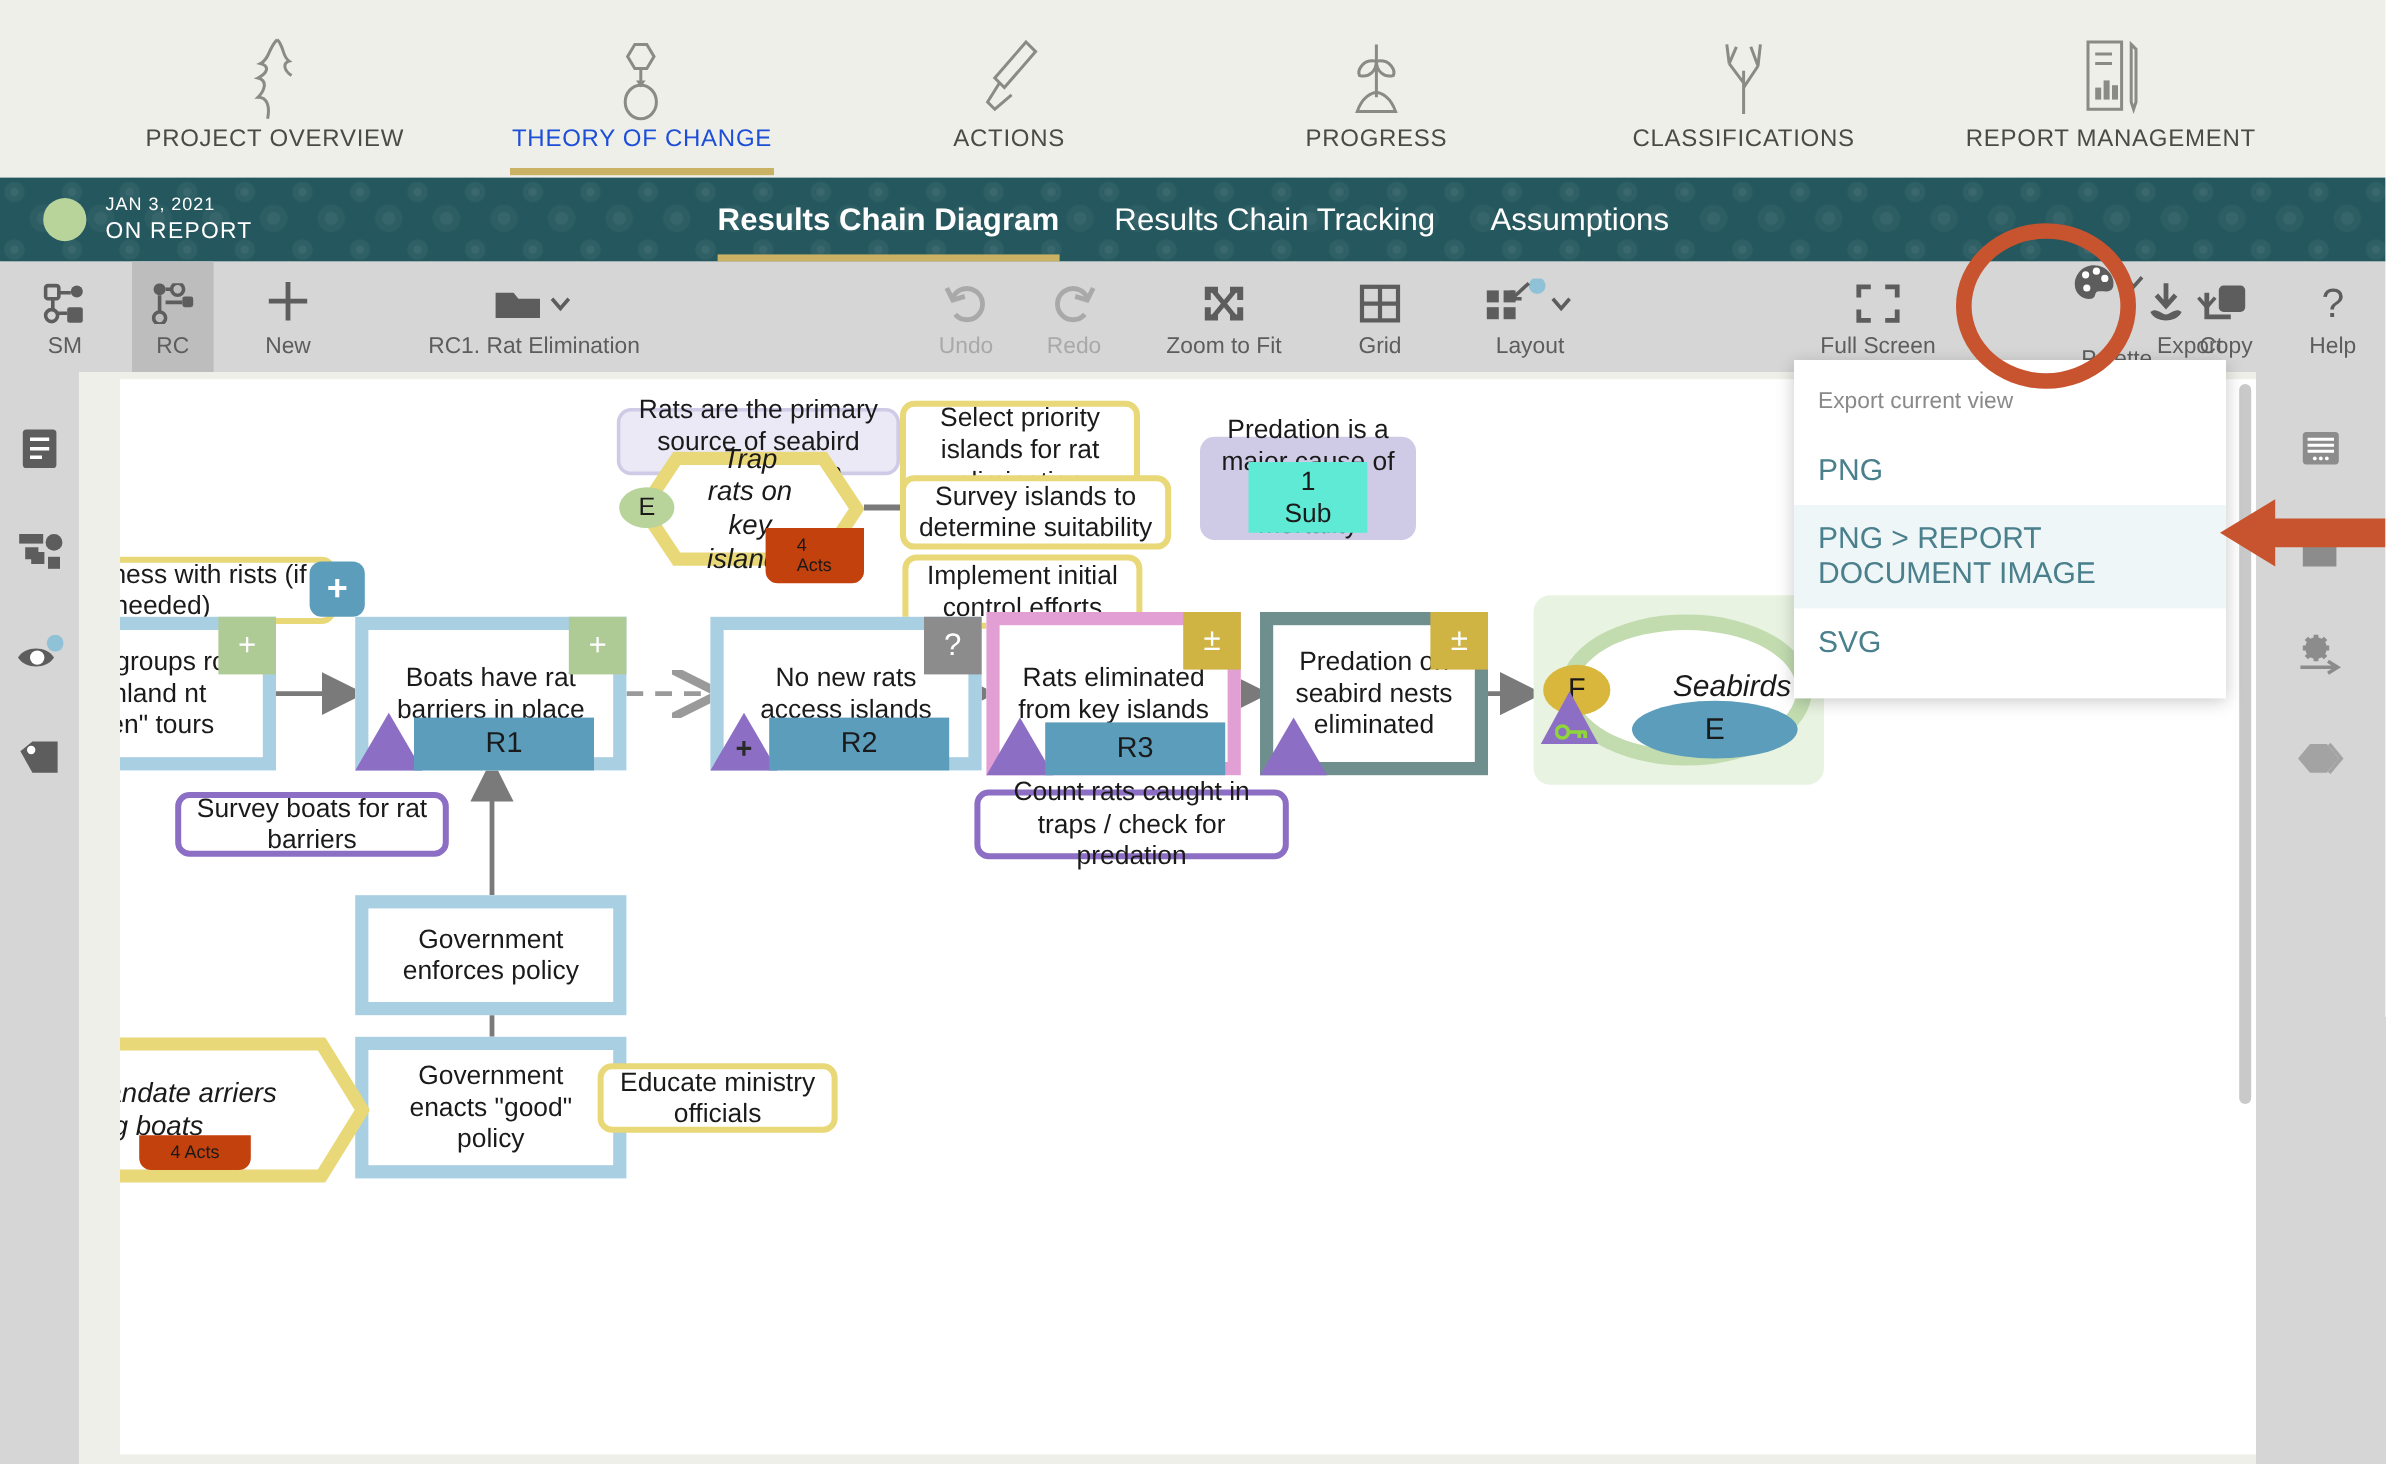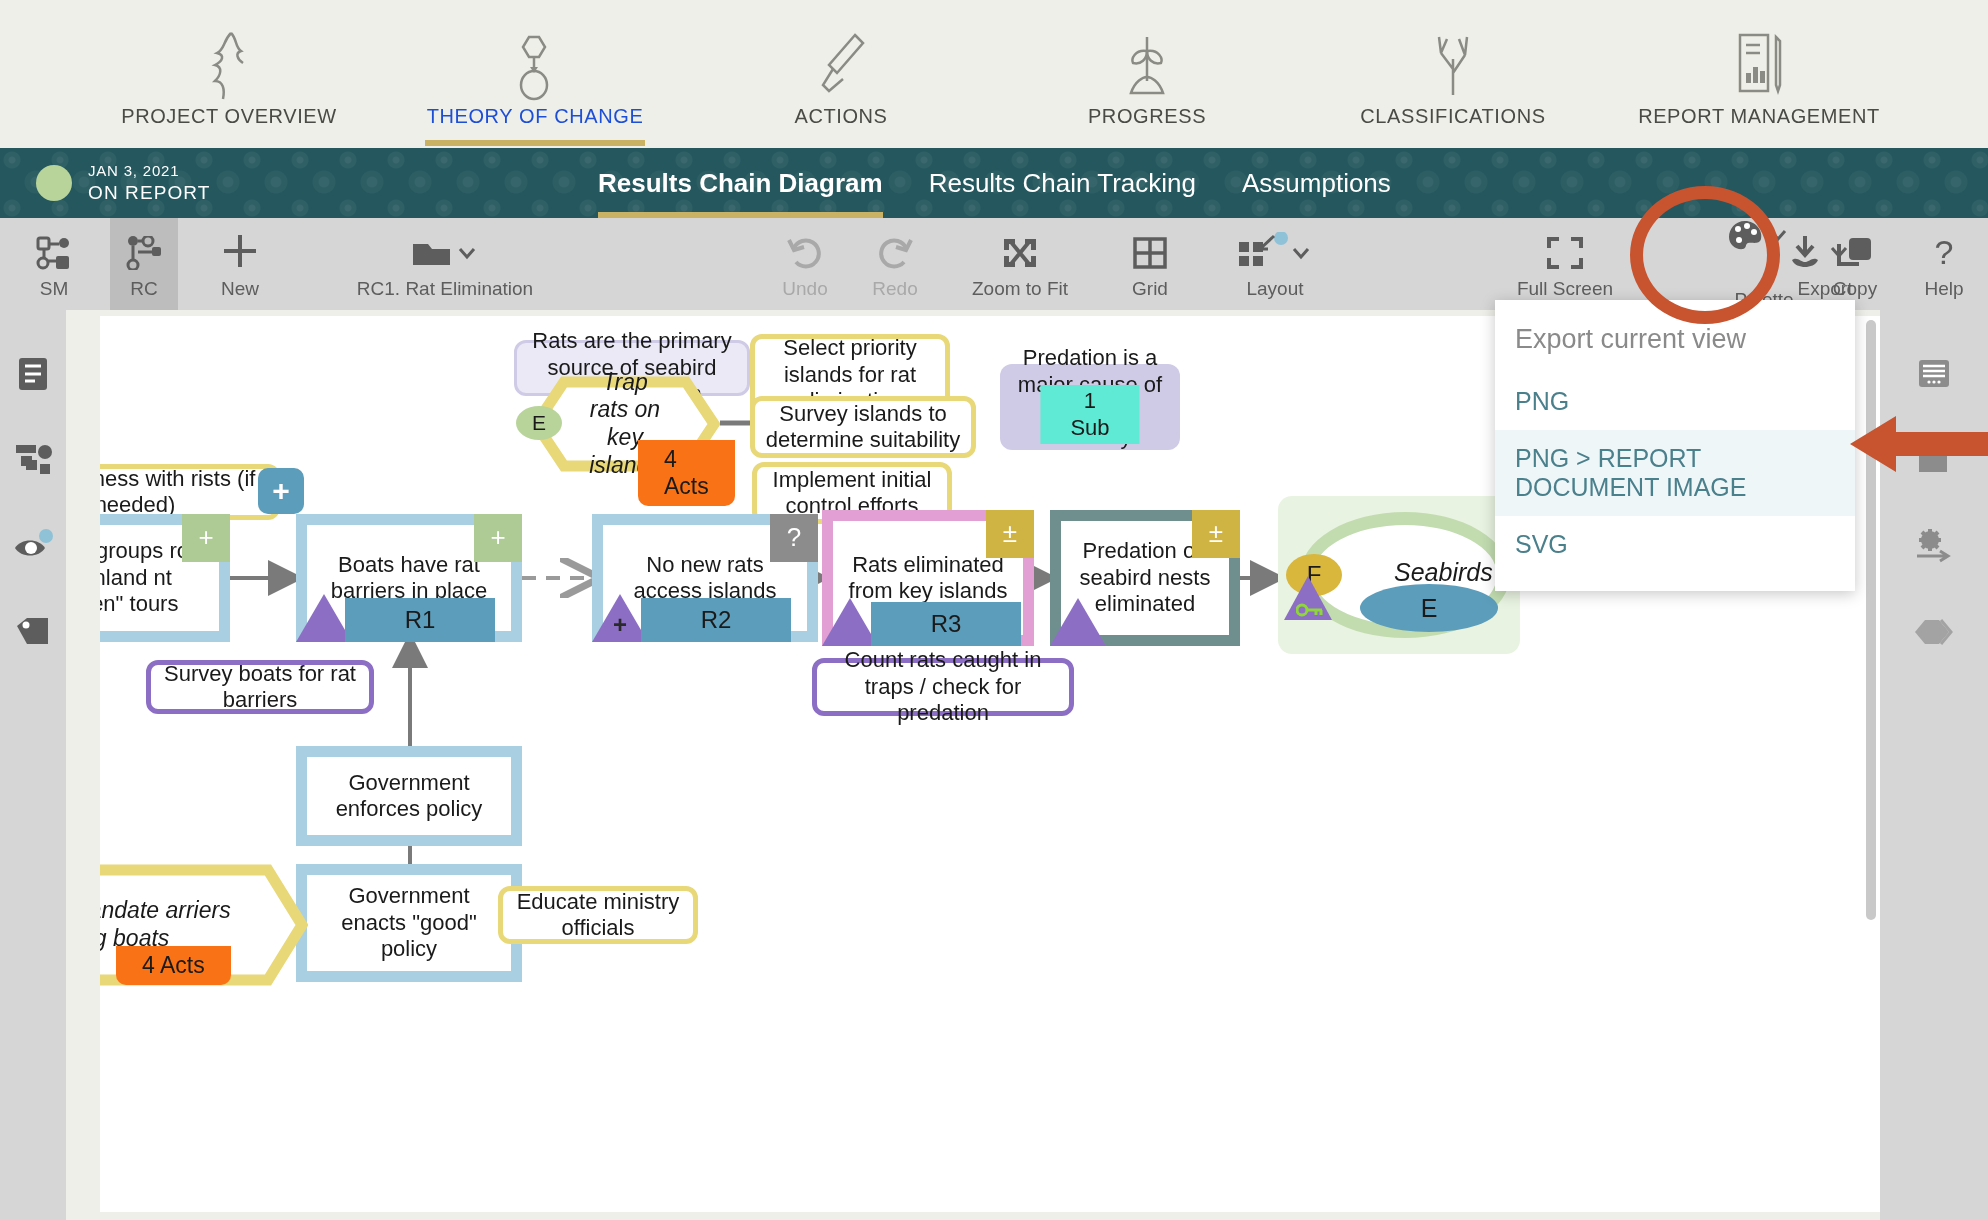--- a/index.html
+++ b/index.html
@@ -140,21 +140,21 @@
     background: #5eead4; font-size: 22px; padding: 3px 30px; color: #1a1a1a;
   }
 
   
   .hexwrap { position: absolute; }
   .hex-label {
     position: absolute; inset: 0; display: flex; align-items: center; justify-content: center;
     text-align: center; font-style: italic; font-size: 23px; color: #1a1a1a; line-height:1.2; padding: 0 58px;
   }
   .acts {
-    position: absolute; background: #f97316; font-size: 23px; color: #1a1a1a;
+    position: absolute; background: #c2410c; font-size: 15px; color: #1a1a1a;
     padding: 6px 26px; border-radius: 0 0 10px 10px;
   }
   .ebadge {
     position: absolute; width: 46px; height: 34px; border-radius: 50%;
     background: #b8d49a; display: flex; align-items: center; justify-content: center;
     font-size: 21px; color: #1a1a1a;
   }
   .plus-chip {
     position: absolute; width: 46px; height: 46px; border-radius: 10px; background: #5b9dbb;
     display: flex; align-items: center; justify-content: center; color: #ffffff; font-size: 30px; font-weight: bold;
@@ -177,21 +177,21 @@
   .fbadge {
     position: absolute; width: 56px; height: 42px; border-radius: 50%; background: #d9b63c;
     display: flex; align-items: center; justify-content: center; font-size: 24px; color: #1a1a1a;
   }
 
   
   .dropdown {
     position: absolute; left: 1495px; top: 300px; width: 360px; background: #ffffff;
     box-shadow: 0 3px 14px rgba(0,0,0,.22); z-index: 60; padding: 14px 0 18px 0;
   }
-  .dd-title { font-size: 27px; color: #8a8a8a; padding: 10px 20px 18px 20px; }
+  .dd-title { font-size: 19px; color: #8a8a8a; padding: 10px 20px 18px 20px; }
   .dd-item { font-size: 25px; color: #4a7f8c; padding: 14px 20px; cursor: pointer; }
   .dd-item.hl { background: #eef6f8; }
 
   
   .circle-anno {
     position: absolute; left: 1630px; top: 186px; width: 150px; height: 138px;
     border: 13px solid #c8532f; border-radius: 50%; z-index: 70; pointer-events: none;
   }
   .arrow-anno { position: absolute; left: 1850px; top: 412px; z-index: 70; pointer-events: none; }
 

